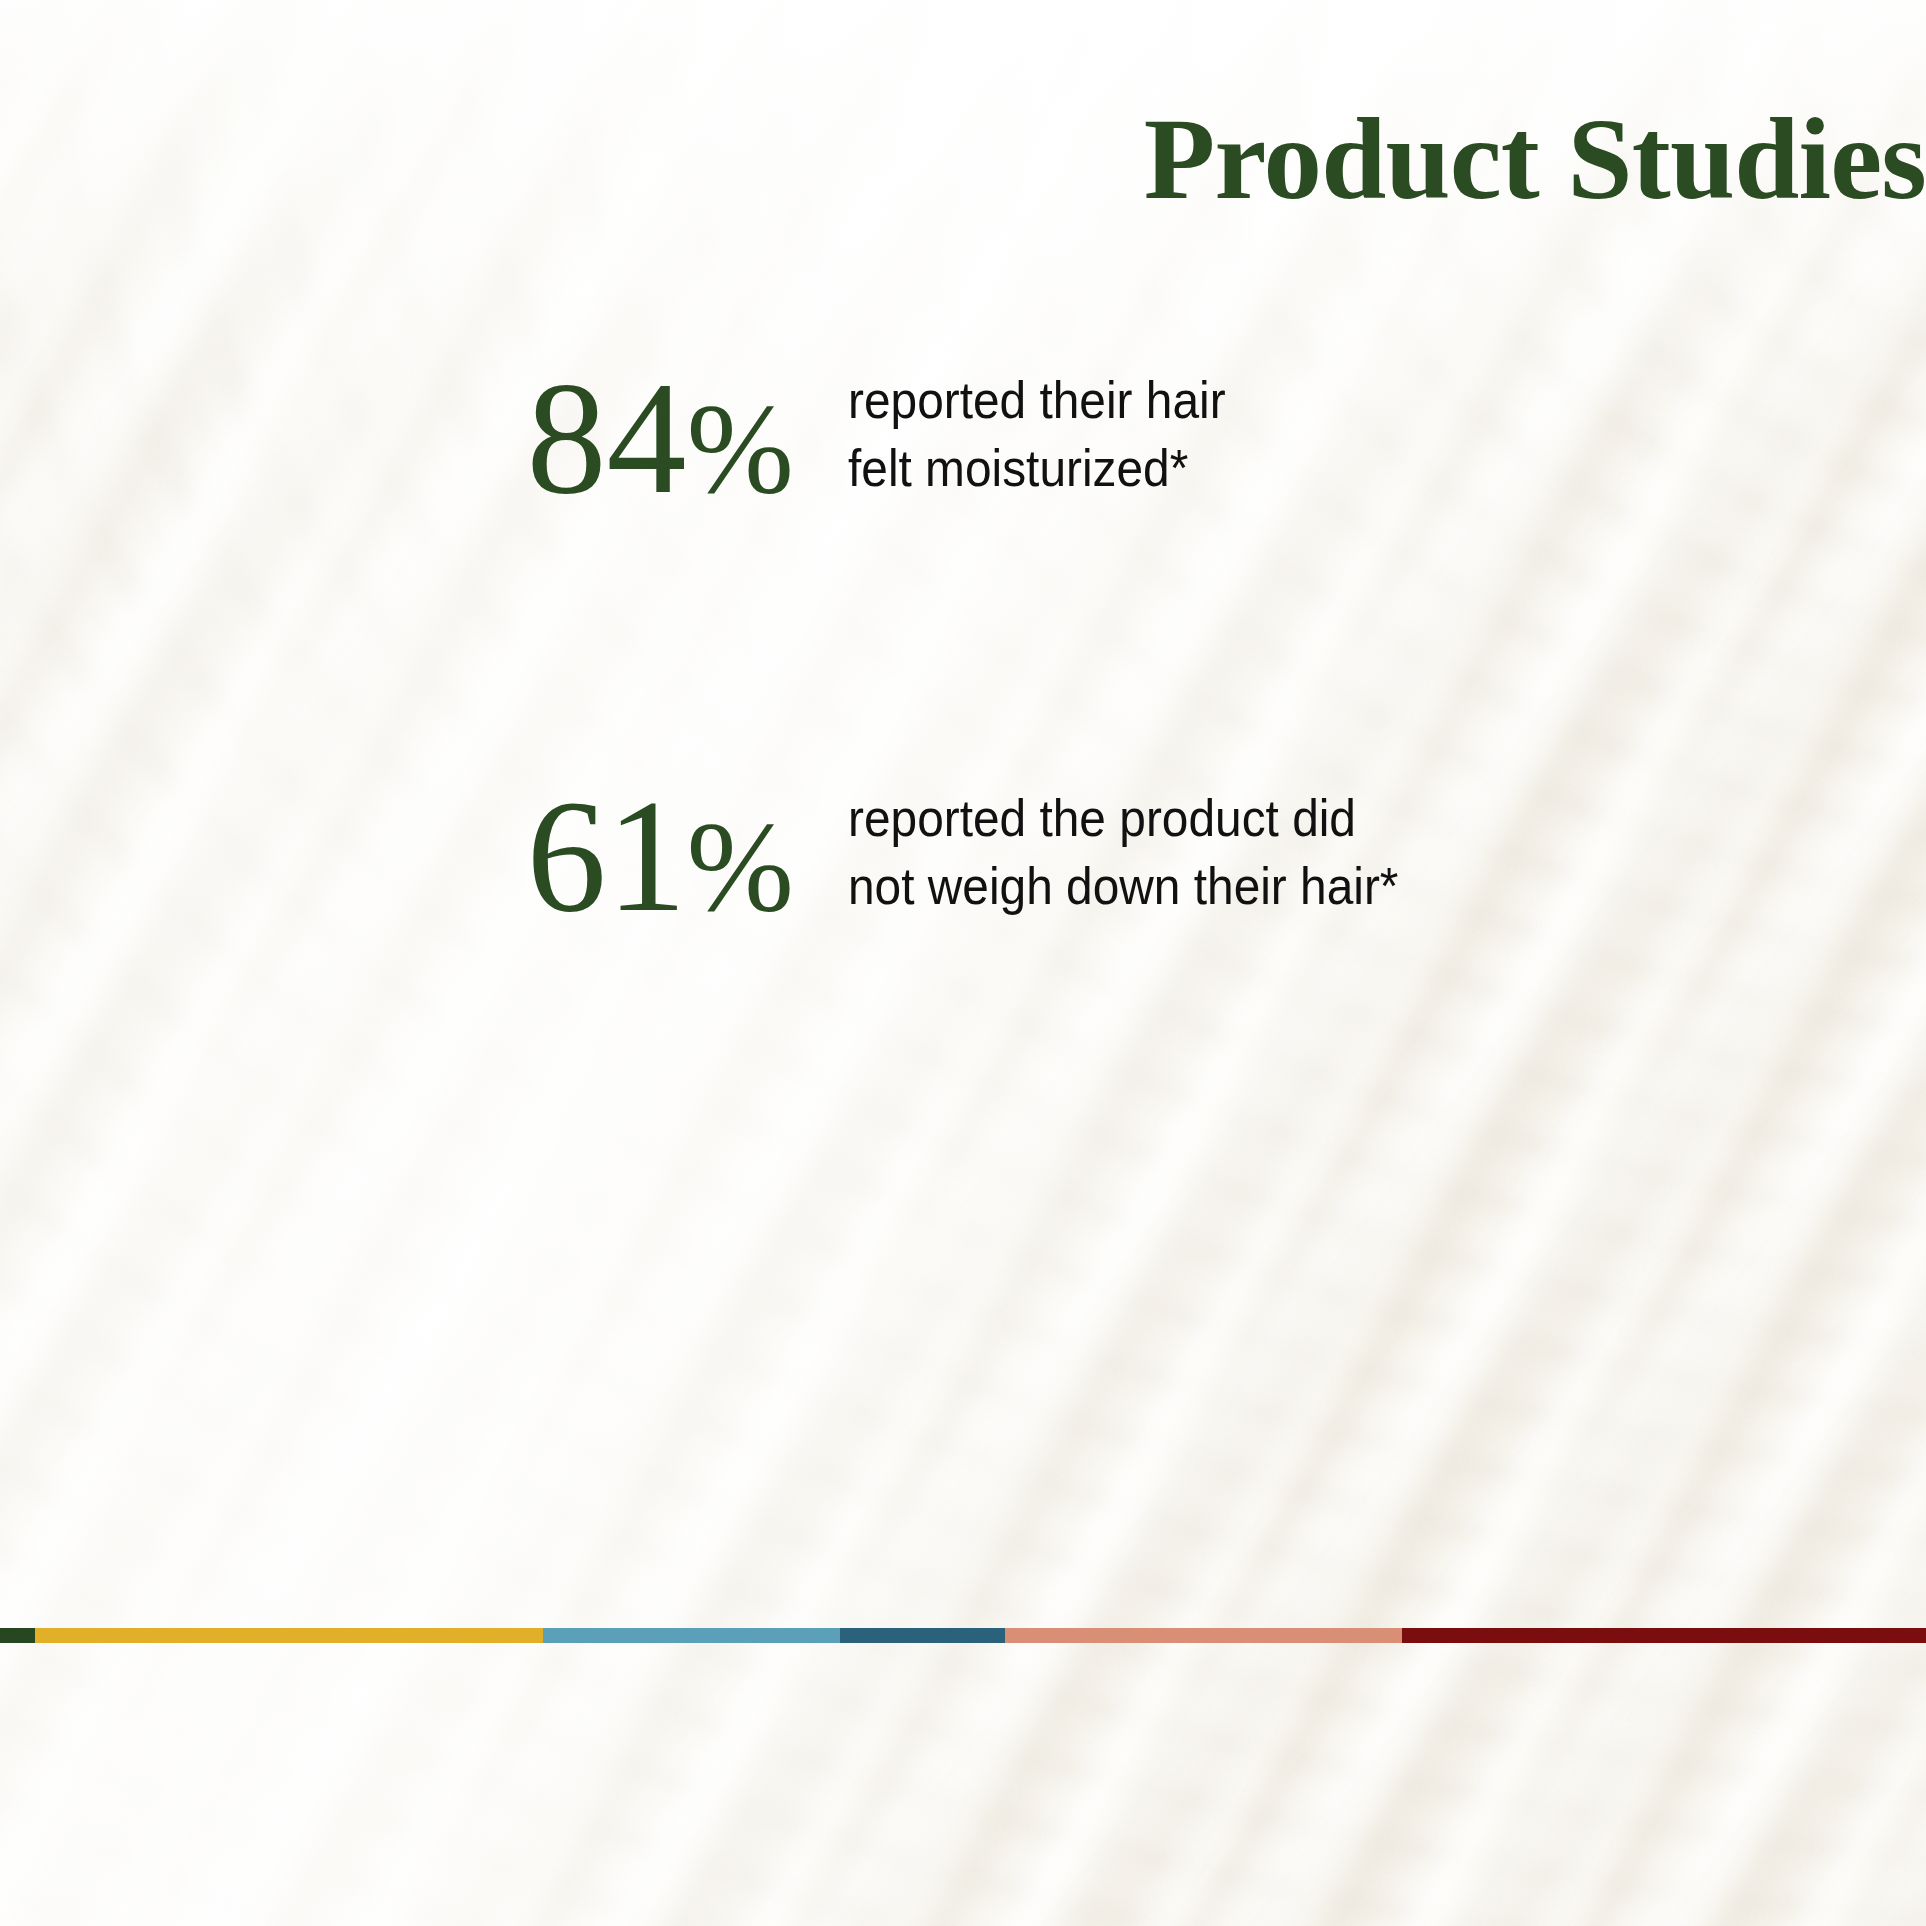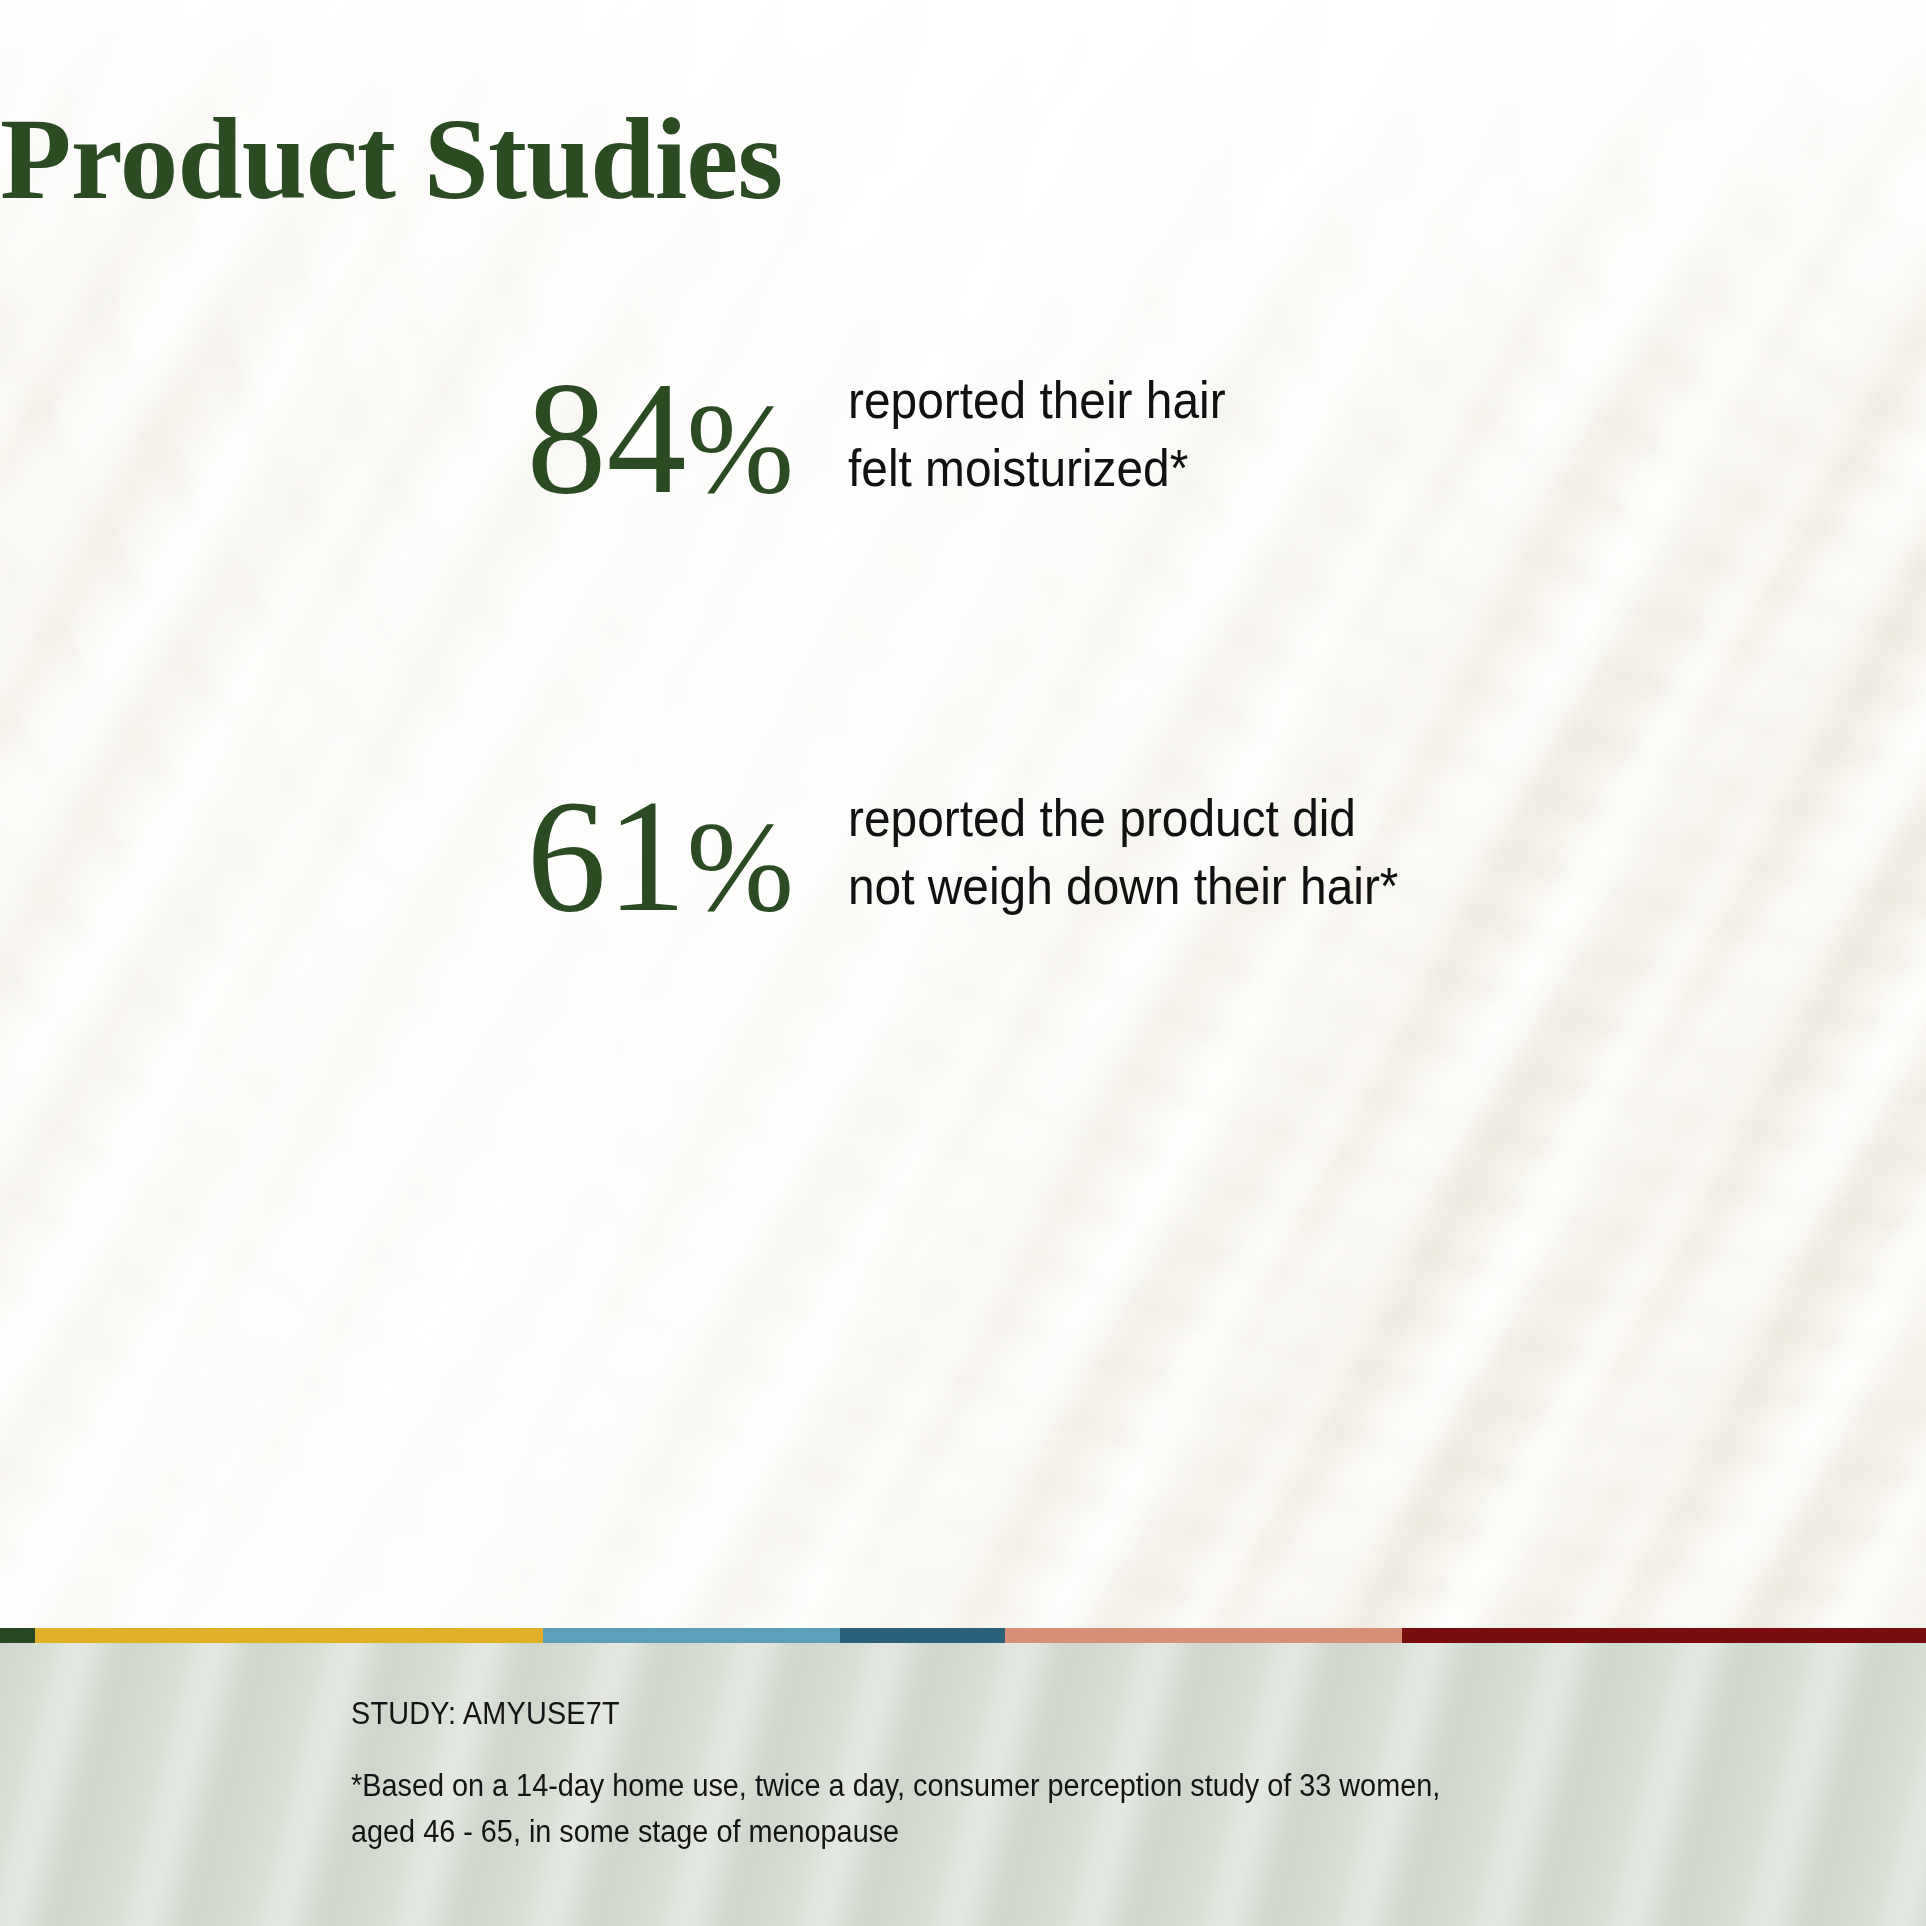--- a/index.html
+++ b/index.html
@@ -74,21 +74,21 @@
     background:
       linear-gradient(115deg, rgba(255,255,255,0) 0%, rgba(255,255,255,.85) 38%, rgba(255,255,255,0) 70%),
       linear-gradient(180deg, rgba(255,255,255,.9) 0%, rgba(255,255,255,0) 22%);
     pointer-events:none;
   }
 
   
   .title {
     position:absolute;
     left:0; right:0; top:100px;
-    text-align:left;
+    text-align:right;
     font-family:"Liberation Serif", "DejaVu Serif", serif;
     font-weight:700;
     font-size:117px;
     line-height:1;
     letter-spacing:-0.8px;
     color:#2b4b23;
   }
 
   
   .stats {
@@ -225,25 +225,15 @@
 
   <div class="stripe" id="stripe">
       <i style="background: rgb(38, 71, 31); width: 1.8%;"></i>
       <i style="background: rgb(226, 176, 40); width: 26.4%;"></i>
       <i style="background: rgb(91, 160, 184); width: 15.4%;"></i>
       <i style="background: rgb(42, 98, 124); width: 8.6%;"></i>
       <i style="background: rgb(217, 143, 117); width: 20.6%;"></i>
       <i style="background: rgb(122, 13, 13); width: 27.2%;"></i>
     </div>
 
-  <div class="footer">
-    <div class="footer-tex"></div>
-    <div class="footer-inner">
-      <div class="study-id">STUDY: AMYUSE7T</div>
-      <div class="disclaimer">
-        <span>*Based on a 14-day home use, twice a day, consumer perception study of 33 women,</span>
-        <span>aged 46 - 65, in some stage of menopause</span>
-      </div>
-    </div>
-  </div>
 
 </div>
 
 
 </body></html>

